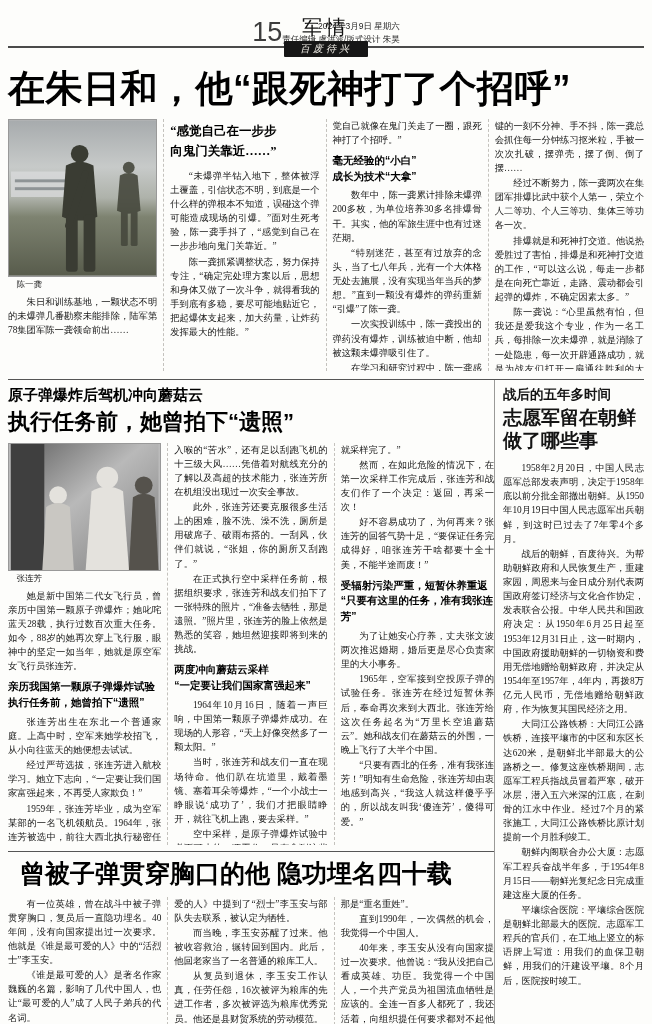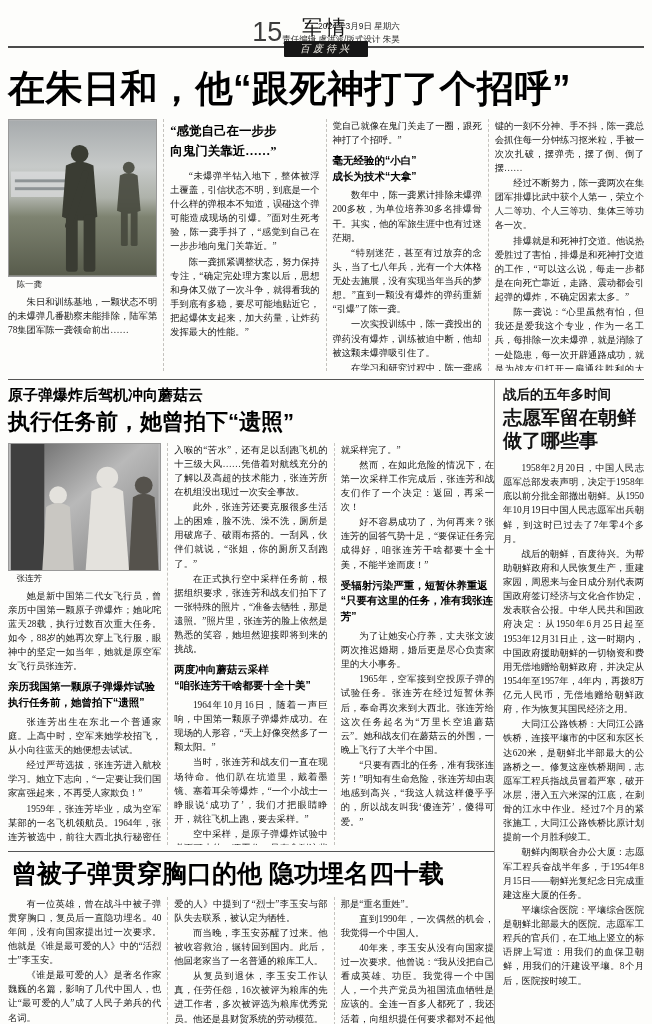--- a/index.html
+++ b/index.html
@@ -43,21 +43,21 @@
   .lower-left{width:486px; box-sizing:border-box; padding-top:6px;}
   .right-rail{flex:1; border-left:1px solid #9a9a98; box-sizing:border-box; padding:6px 0 0 8px; overflow:hidden;}
   .kicker{font-family:"Liberation Sans","DejaVu Sans",sans-serif; font-weight:bold; font-size:15px; margin:0 0 2px; color:#000;}
   .mid-title{font-family:"Liberation Sans","DejaVu Sans",sans-serif; font-weight:900; font-size:22px; margin:0 0 6px; color:#000;}
   .mid-cols{height:402px;}
   .rail-kicker{font-family:"Liberation Sans","DejaVu Sans",sans-serif; font-weight:bold; font-size:13.5px; margin:0 0 2px;}
   .rail-title{font-family:"Liberation Sans","DejaVu Sans",sans-serif; font-weight:900; font-size:19px; line-height:1.25; margin:0 0 8px;}
   .rail-body p{font-size:9.3px;}
   
   .bottom-article{border-top:1px solid #555; margin-top:6px; padding-top:5px;}
-  .bottom-title{font-family:"Liberation Sans","DejaVu Sans",sans-serif; font-weight:900; font-size:25px; margin:0 4px 7px; white-space:nowrap; color:#000;}
+  .bottom-title{font-family:"Liberation Sans","DejaVu Sans",sans-serif; font-weight:900; font-size:25px; margin:0 12px 7px; white-space:nowrap; color:#000;}
   .bottom-cols{height:138px;}
 </style>
 </head>
 <body>
 
 <div class="page">
 
   <div class="hdr">
     <div class="page-num" data-bind="header.page_number">15</div>
     <div class="hdr-center">
@@ -191,21 +191,21 @@
           <div class="col">
             <div class="noindent" data-bind-list="mid.col2_cont">
                 <p>入喉的“苦水”，还有足以刮跑飞机的十三级大风……凭借着对航线充分的了解以及高超的技术能力，张连芳所在机组没出现过一次安全事故。</p>
               </div>
             <div data-bind-list="mid.col2_paras">
                 <p>此外，张连芳还要克服很多生活上的困难，脸不洗、澡不洗，厕所是用破席子、破雨布搭的。一刮风，伙伴们就说，“张姐，你的厕所又刮跑了。”</p>
                 <p>在正式执行空中采样任务前，根据组织要求，张连芳和战友们拍下了一张特殊的照片，“准备去牺牲，那是遗照。”照片里，张连芳的脸上依然是熟悉的笑容，她坦然迎接即将到来的挑战。</p>
               </div>
             <div class="subhead">
               <div data-bind="mid.subheadB_line1">两度冲向蘑菇云采样</div>
-              <div data-bind="mid.subheadB_line2">“咱张连芳干啥都要十全十美”</div>
+              <div data-bind="mid.subheadB_line2">“一定要让我们国家富强起来”</div>
             </div>
             <div data-bind-list="mid.col2_paras2">
                 <p>1964年10月16日，随着一声巨响，中国第一颗原子弹爆炸成功。在现场的人形容，“天上好像突然多了一颗太阳。”</p>
                 <p>当时，张连芳和战友们一直在现场待命。他们趴在坑道里，戴着墨镜、塞着耳朵等爆炸，“一个小战士一睁眼说‘成功了’，我们才把眼睛睁开，就往飞机上跑，要去采样。”</p>
                 <p>空中采样，是原子弹爆炸试验中必不可少的一项工作，只有拿到这些数据，才能获得分析爆炸效果的第一手资料。</p>
               </div>
           </div>
           <div class="col">
             <div class="noindent" data-bind-list="mid.col3_cont">
                 <p>就采样完了。”</p>

